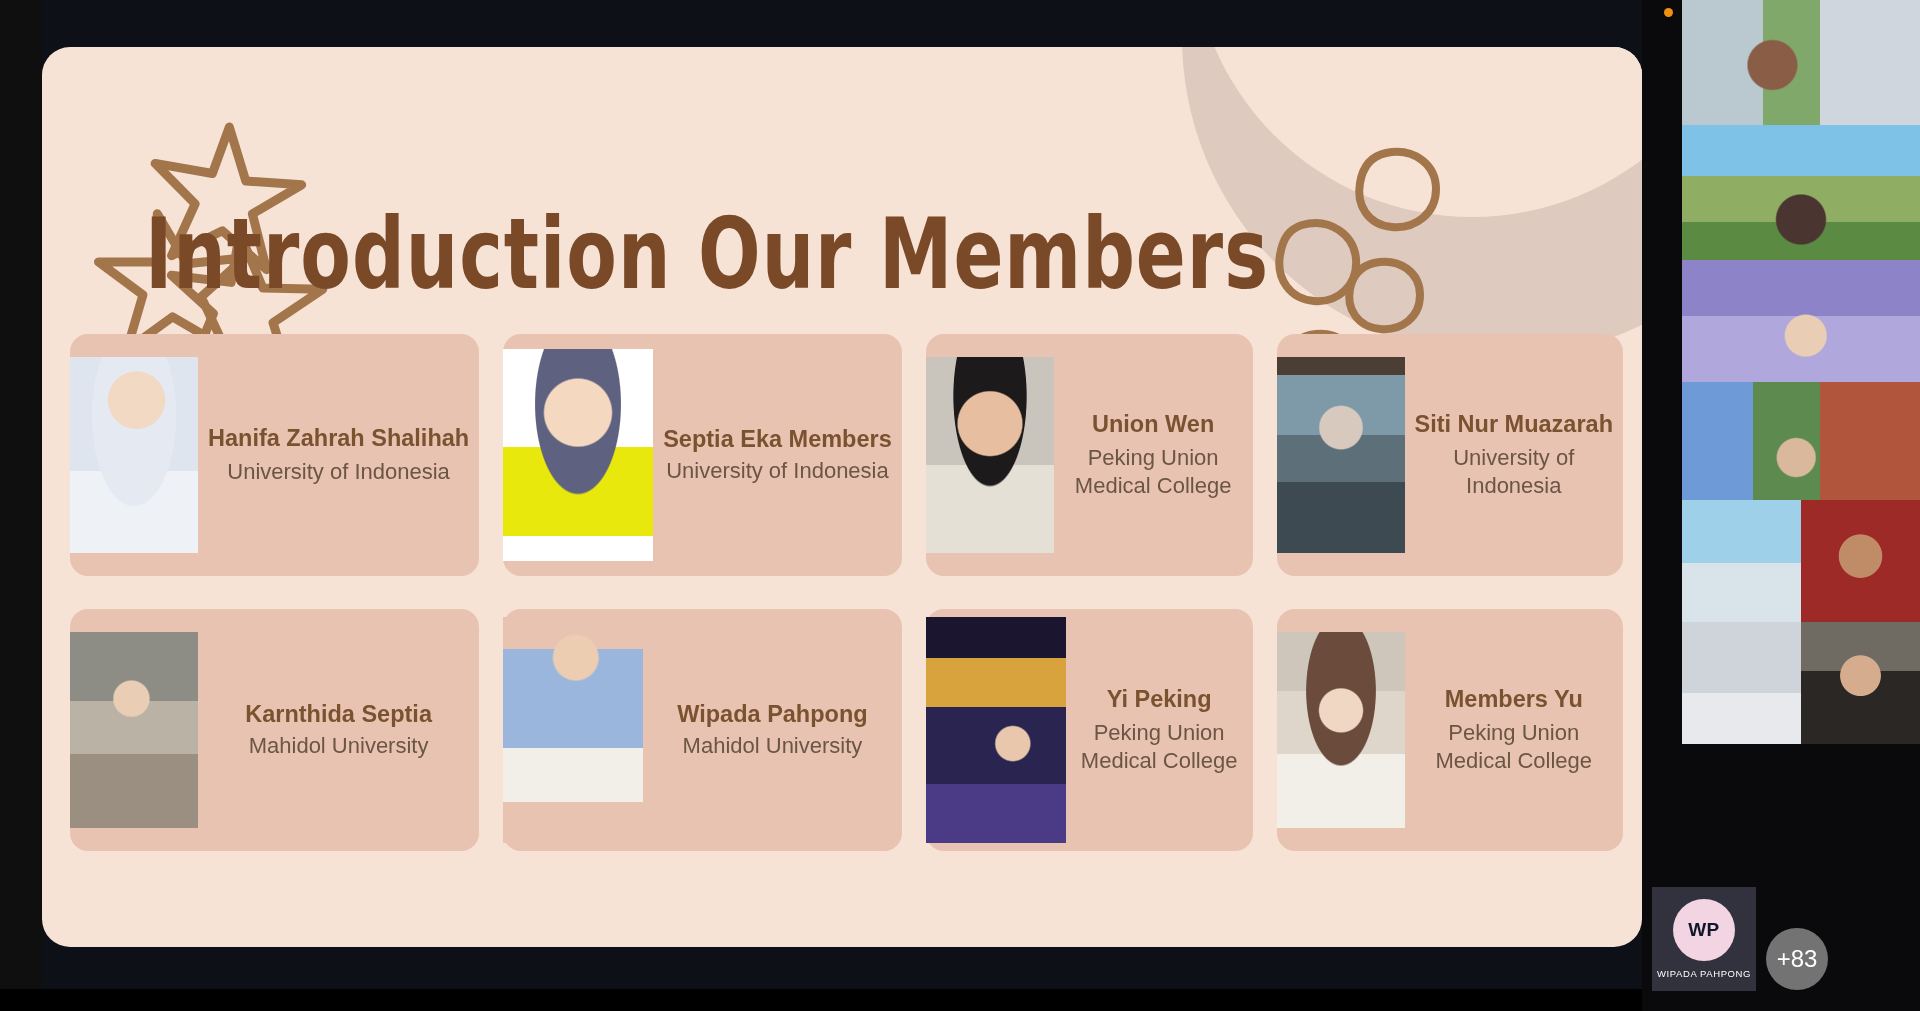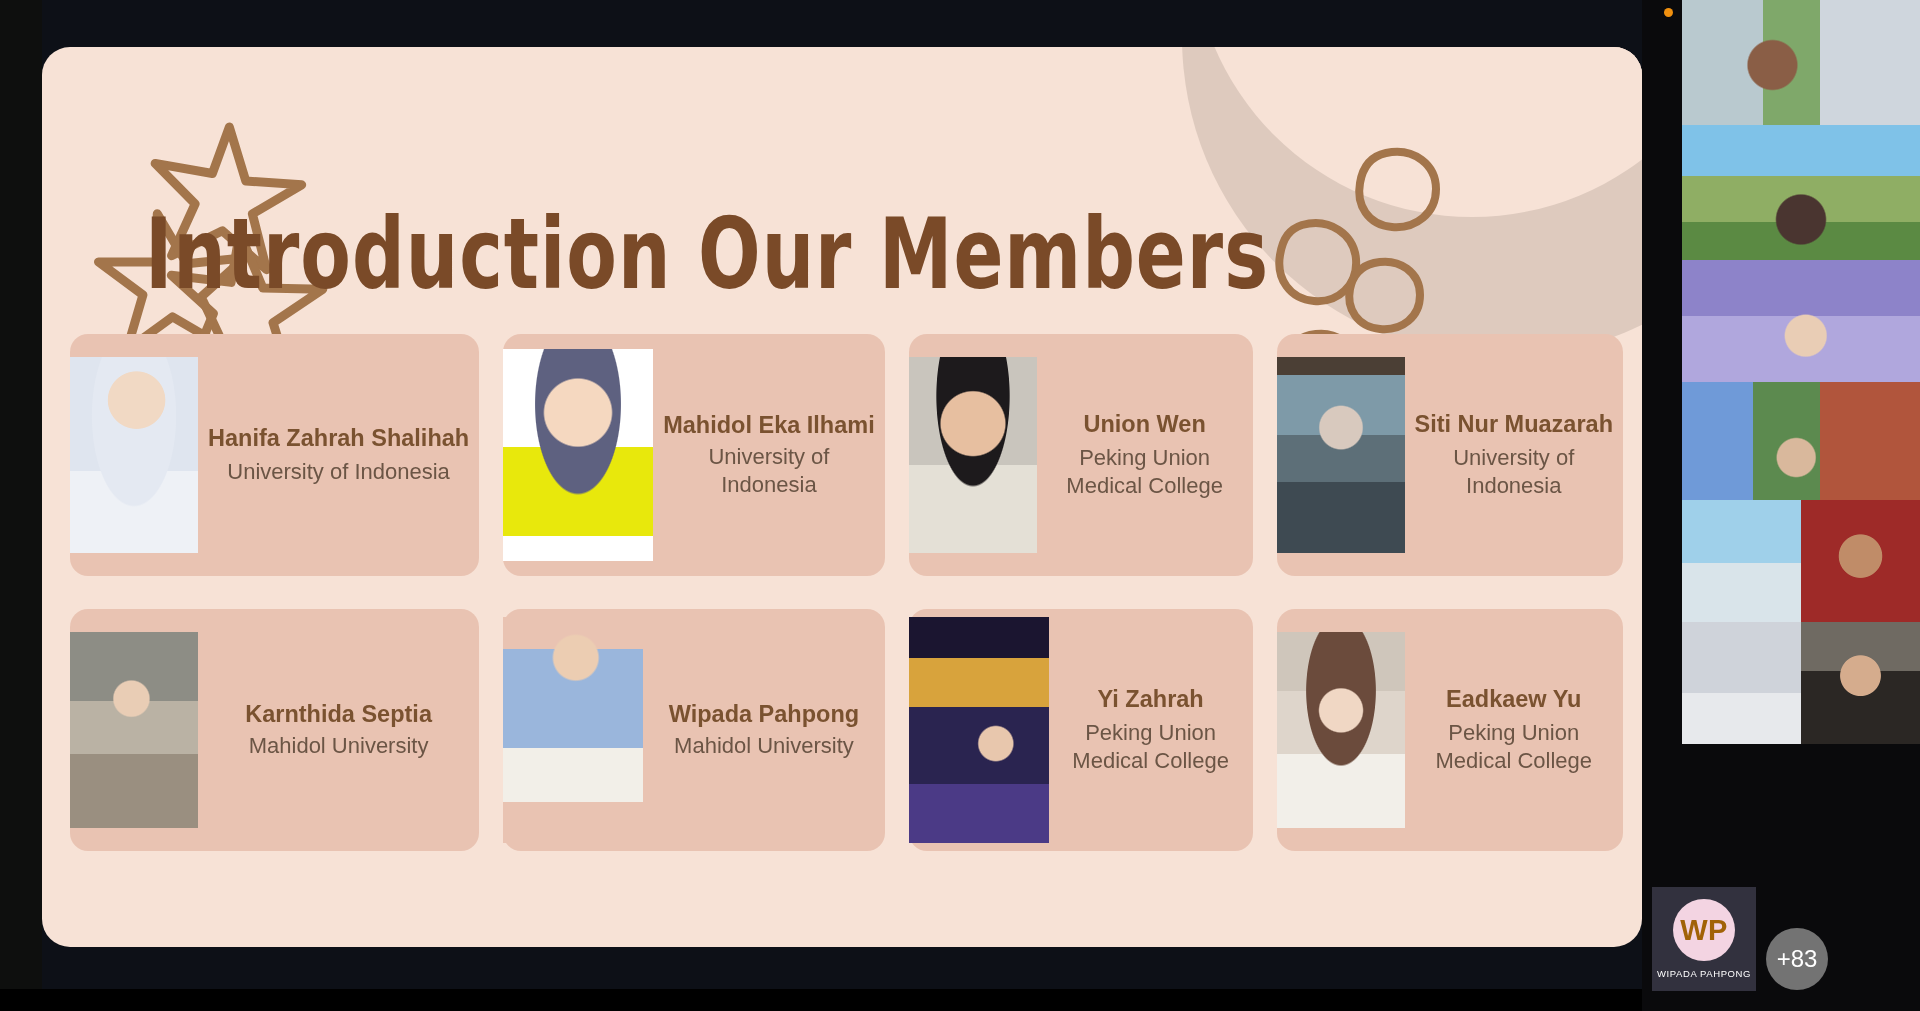--- a/index.html
+++ b/index.html
@@ -168,21 +168,21 @@
     position: relative;
     width: 104px; height: 104px;
     background: #32313e;
     display: flex; flex-direction: column;
     align-items: center; justify-content: center;
   }
   .avatar-circle {
     width: 62px; height: 62px; border-radius: 50%;
     background: #f3d4e2;
     display: flex; align-items: center; justify-content: center;
-    font-size: 29px; font-weight: 700; color: #a16207;
+    font-size: 19px; font-weight: 700; color: #0f172a;
     letter-spacing: .5px;
   }
   .avatar-name {
     margin-top: 7px;
     font-size: 9.5px; color: #fff;
     letter-spacing: .6px; white-space: nowrap;
   }
   .more-circle {
     width: 62px; height: 62px; border-radius: 50%;
     background: #737373;
@@ -241,21 +241,21 @@
         </div>
 
         <div class="card photo-wide tight">
           <div class="photo">
             <div class="ph-img" style="background:
               radial-gradient(circle at 50% 30%, #f5d8c0 0 20%, transparent 21%),
               radial-gradient(ellipse at 50% 26%, #5e6180 0 40%, transparent 41%),
               linear-gradient(#fff 0 46%, #e8e80c 46% 88%, #fff 88% 100%)"></div>
           </div>
           <div class="info">
-            <div class="nm">Mahidol Eka Ilhami</div>
+            <div class="nm">Septia Eka Members</div>
             <div class="uni">University of Indonesia</div>
           </div>
         </div>
 
         <div class="card">
           <div class="photo">
             <div class="ph-img" style="background:
               radial-gradient(circle at 50% 34%, #e7bfa0 0 22%, transparent 23%),
               radial-gradient(ellipse at 50% 20%, #1d1a1c 0 40%, transparent 41%),
               linear-gradient(#c9c5bd 0 55%, #e4e0d6 55% 100%)"></div>
@@ -302,34 +302,34 @@
           </div>
         </div>
 
         <div class="card photo-tall">
           <div class="photo">
             <div class="ph-img" style="background:
               radial-gradient(circle at 62% 56%, #e8c7ad 0 11%, transparent 12%),
               linear-gradient(#1b1530 0 18%, #d8a33c 18% 40%, #2a2450 40% 74%, #4b3a86 74% 100%)"></div>
           </div>
           <div class="info">
-            <div class="nm">Yi Zahrah</div>
+            <div class="nm">Yi Peking</div>
             <div class="uni">Peking Union Medical College</div>
           </div>
         </div>
 
         <div class="card">
           <div class="photo">
             <div class="ph-img" style="background:
               radial-gradient(circle at 50% 40%, #f0d7c4 0 16%, transparent 17%),
               radial-gradient(ellipse at 50% 30%, #6b4b3c 0 38%, transparent 39%),
               linear-gradient(#cfc6bb 0 30%, #ded5cb 30% 62%, #f2efe9 62% 100%)"></div>
           </div>
           <div class="info">
-            <div class="nm">Eadkaew Yu</div>
+            <div class="nm">Members Yu</div>
             <div class="uni">Peking Union Medical College</div>
           </div>
         </div>
 
       </div>
     </div>
   </div>
 
   <div id="sidebar">
 

